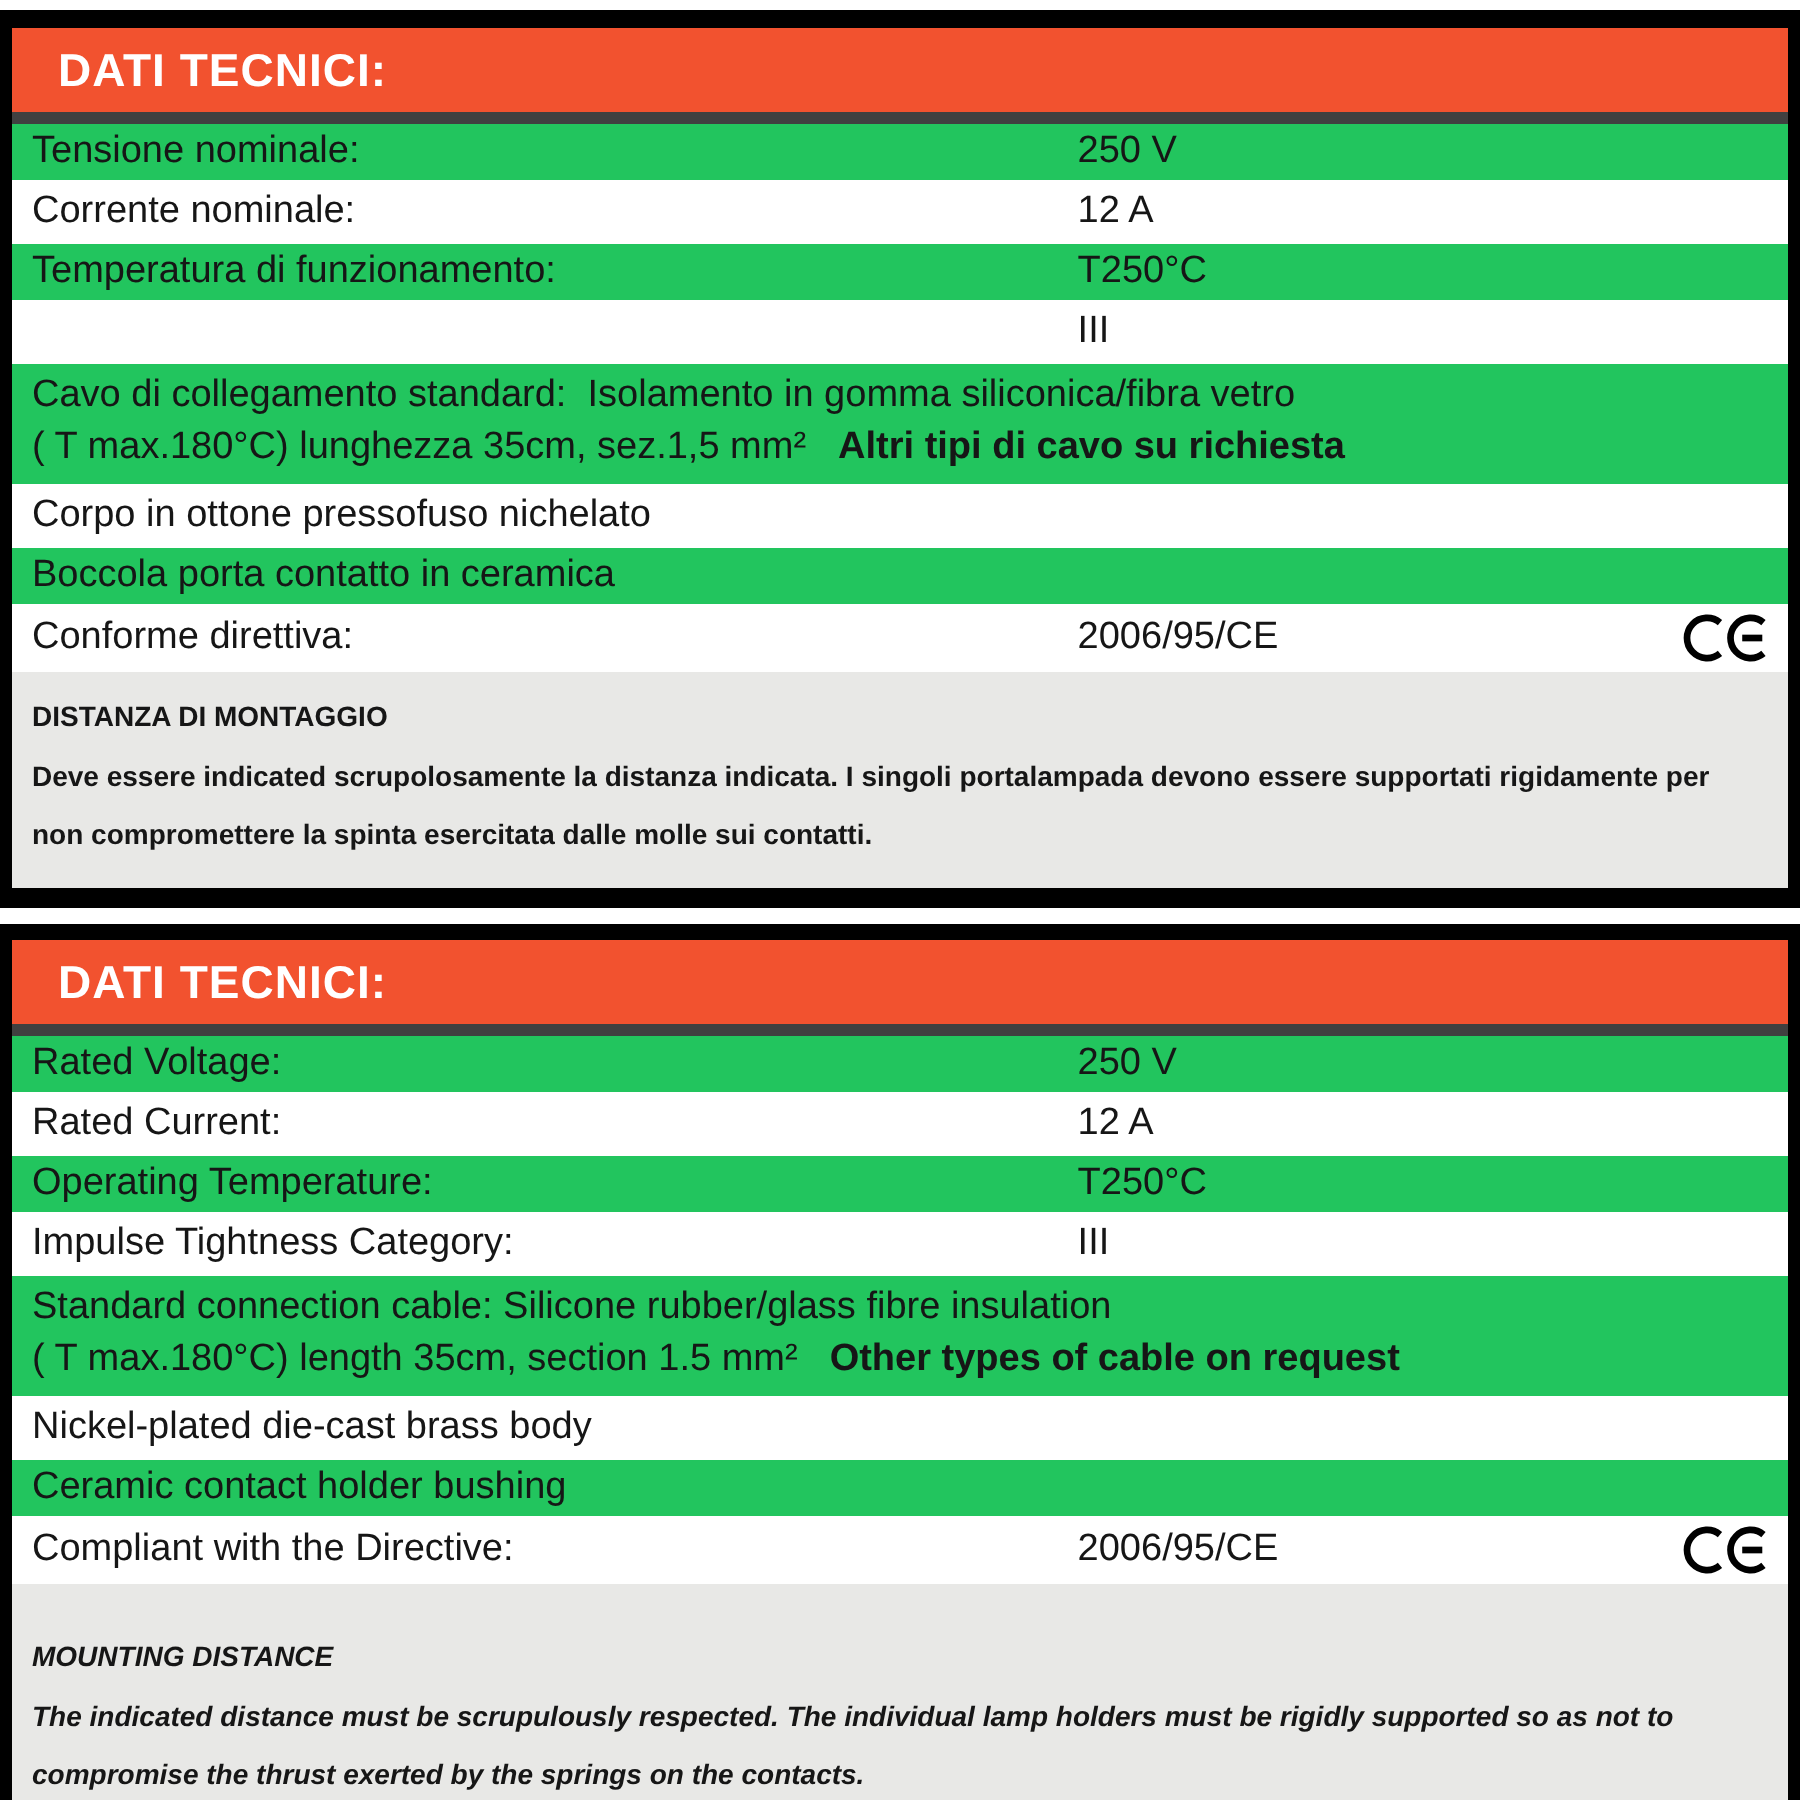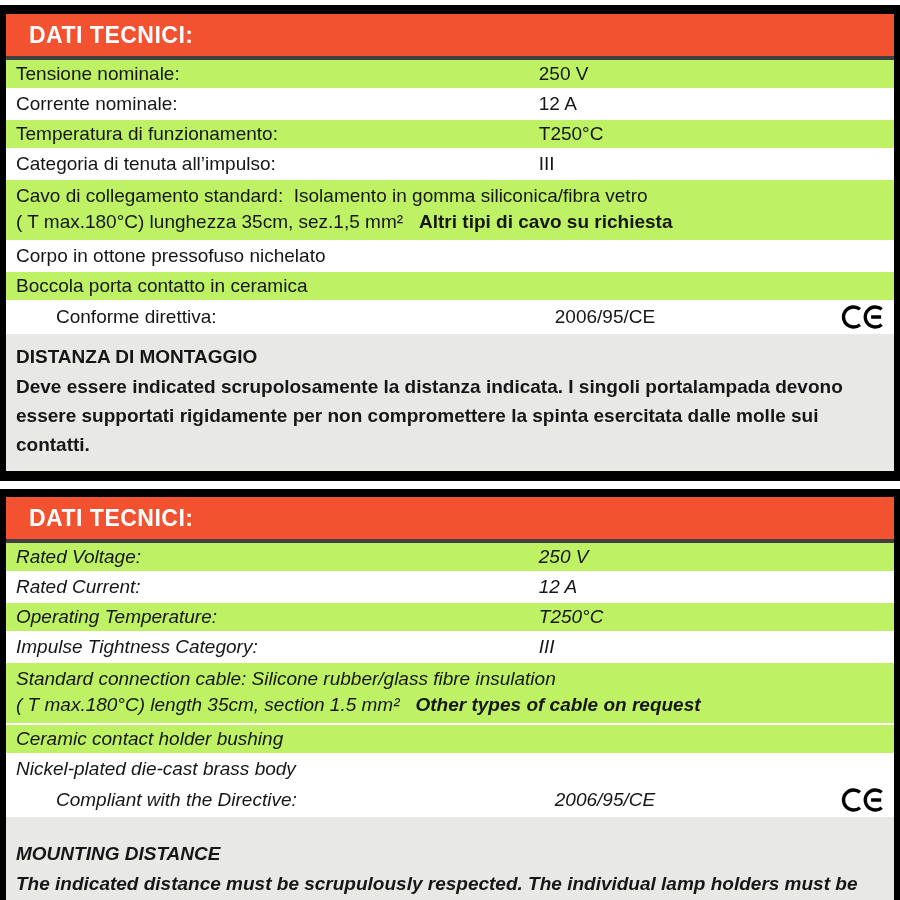--- a/index.html
+++ b/index.html
@@ -8,58 +8,58 @@
     font-family:"Liberation Sans","DejaVu Sans",sans-serif;
     color:#161616;
     -webkit-font-smoothing:antialiased;
   }
   .page{padding-top:5px;}
   .tech{border-left:6px solid #000;border-right:6px solid #000;}
   .bar{height:9px;background:#000;}
   .bar.bottom{height:10px;}
   .hdr{
     height:42px;display:flex;align-items:center;
-    padding-left:23px;border-bottom:4px solid #404040;
+    padding-left:23px;border-bottom:6px solid #404040;
   }
   .hdr .hdr-text{
     color:#fff;font-weight:bold;font-size:23px;letter-spacing:.5px;
   }
   .tbody{background:#fff;}
   .row{
     position:relative;display:flex;align-items:center;
     height:28px;padding-left:10px;
     border-bottom:2px solid #fff;
     font-size:19px;line-height:1.2;
   }
-  .row.alt{background:#bef264;}
+  .row.alt{background:#22c55e;}
   .lbl{white-space:nowrap;}
   .val{
     position:absolute;left:60%;width:31%;text-align:left;
   }
   .cable{
     display:block;height:auto;padding:3px 10px 5px 10px;
     font-size:19px;line-height:26px;
   }
   .cable .cbold{margin-left:16px;font-weight:bold;}
-  .directive{height:30px;margin-left:40px;}
+  .directive{height:30px;}
   .ce{
     position:absolute;right:7px;top:50%;transform:translateY(-50%);
     width:46px;height:29px;display:block;
   }
   .note{
     background:#E8E8E6;
     padding:8px 14px 12px 10px;
     min-height:84px;
-    font-size:19px;font-weight:bold;line-height:29px;
+    font-size:14px;font-weight:bold;line-height:29px;
     border-bottom:0;
   }
   .note .note-title{margin-bottom:1px;}
   .gap{height:8px;background:#fff;}
   
-  .italic .row,.italic .cable{font-style:italic;}
+  .italic .row,.italic .cable{}
   .note.italic{font-style:italic;padding-top:22px;min-height:78px;}
 </style>
 </head>
 <body>
 
 <div class="page">
 
   <section class="tech">
     <div class="bar"></div>
     <div class="hdr" style="background:#F2522F;">
@@ -72,21 +72,20 @@
       </div>
       <div class="row">
         <span class="lbl">Corrente nominale:</span>
         <span class="val">12 A</span>
       </div>
       <div class="row alt">
         <span class="lbl">Temperatura di funzionamento:</span>
         <span class="val">T250°C</span>
       </div>
       <div class="row">
-        <span class="lbl">Categoria di tenuta all’impulso:</span>
         <span class="val">III</span>
       </div>
       <div class="row alt cable">
         <div>Cavo di collegamento standard:&nbsp; Isolamento in gomma siliconica/fibra vetro</div>
         <div><span>( T max.180°C) lunghezza 35cm, sez.1,5 mm²</span><b class="cbold">Altri tipi di cavo su richiesta</b></div>
       </div>
       <div class="row">
         <span class="lbl">Corpo in ottone pressofuso nichelato</span>
       </div>
       <div class="row alt">
@@ -130,25 +129,25 @@
         <span class="val">T250°C</span>
       </div>
       <div class="row">
         <span class="lbl">Impulse Tightness Category:</span>
         <span class="val">III</span>
       </div>
       <div class="row alt cable">
         <div>Standard connection cable: Silicone rubber/glass fibre insulation</div>
         <div><span>( T max.180°C) length 35cm, section 1.5 mm²</span><b class="cbold">Other types of cable on request</b></div>
       </div>
+      <div class="row">
+        <span class="lbl">Nickel-plated die-cast brass body</span>
+      </div>
       <div class="row alt">
         <span class="lbl">Ceramic contact holder bushing</span>
-      </div>
-      <div class="row">
-        <span class="lbl">Nickel-plated die-cast brass body</span>
       </div>
       <div class="row directive">
         <span class="lbl">Compliant with the Directive:</span>
         <span class="val">2006/95/CE</span>
         <svg class="ce" viewBox="0 0 110 64" xmlns="http://www.w3.org/2000/svg">
           <path d="M45.4 13.6 A24 24 0 1 0 45.4 50.4" fill="none" stroke="#000" stroke-width="8"></path>
           <path d="M97.4 13.6 A24 24 0 1 0 97.4 50.4" fill="none" stroke="#000" stroke-width="8"></path>
           <line x1="72" y1="32" x2="96" y2="32" stroke="#000" stroke-width="8"></line>
         </svg>
       </div>

